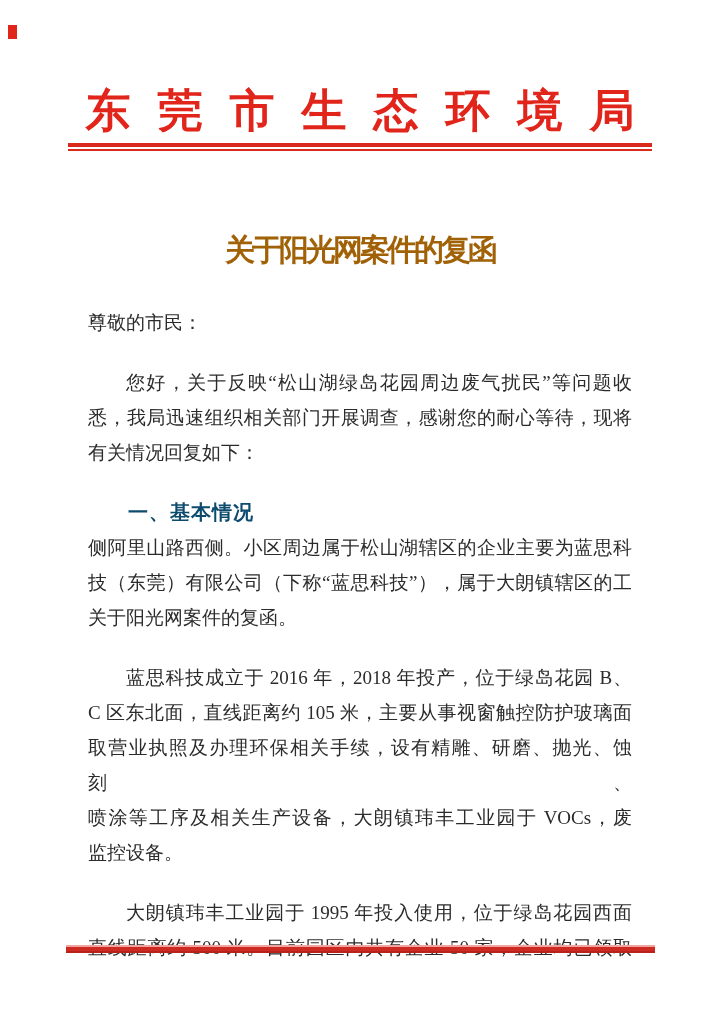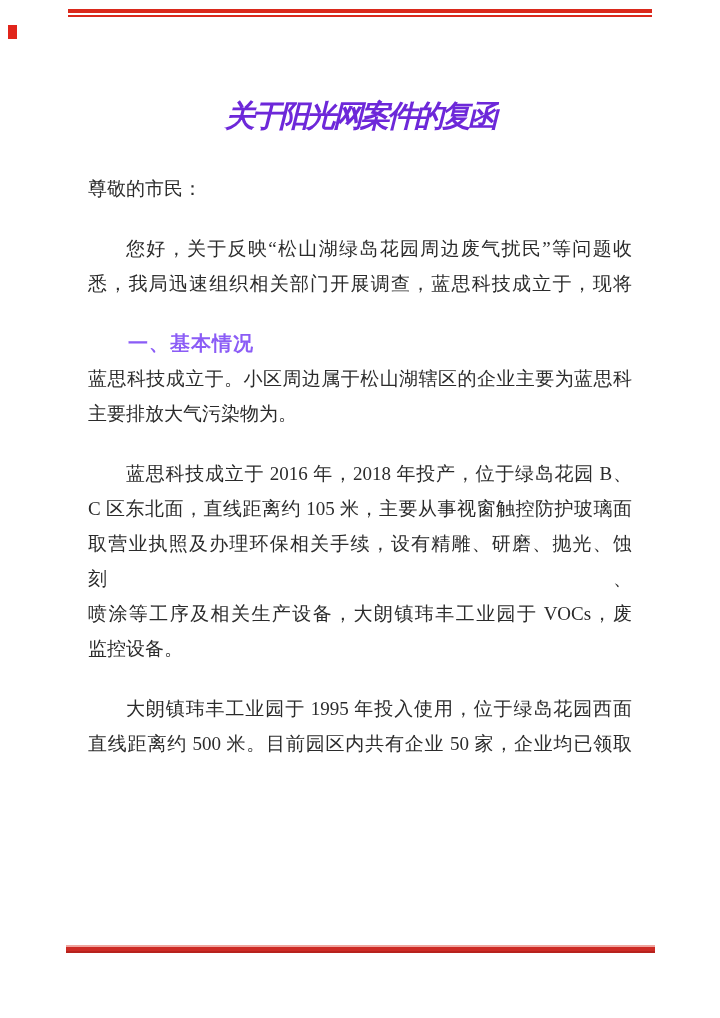--- a/index.html
+++ b/index.html
@@ -40,78 +40,80 @@
   .rule-gap   { height: 2px; background: transparent; }
   .rule-thin  { height: 2px; background: #da291c; }
   .doc-title {
     margin-top: 82px;
     text-align: center;
     font-family: "Liberation Serif", serif;
     font-weight: bold;
     font-size: 30px;
     line-height: 34px;
     letter-spacing: -3px;
-    color: #6d28d9;
+    color: #a16207;
     white-space: nowrap;
-    font-style: italic;
   }
   .body-block {
     margin: 38px 88px 0 88px;
     font-size: 19px;
     line-height: 35px;
     color: #2b2b2b;
   }
   .line { min-height: 35px; }
   .fill {
     text-align: justify;
     text-align-last: justify;
   }
   .indent { text-indent: 2em; margin-top: 25px; }
   .heading {
     font-family: "Liberation Sans", sans-serif;
     font-weight: bold;
     font-size: 20px;
     letter-spacing: 1px;
-    color: #8b5cf6;
+    color: #0c4a6e;
   }
   .footer-rule {
     position: absolute;
     left: 66px;
     top: 945px;
     width: 589px;
     height: 8px;
     background: linear-gradient(to bottom,
       #f0a49e 0%, #f0a49e 22%,
       #cd2a24 22%, #cd2a24 80%,
       #b7221d 80%, #b7221d 100%);
   }
 </style>
 </head>
 <body>
 
 <div class="page">
 
   <div class="corner-mark"></div>
 
+  <div class="agency">东莞市生态环境局</div>
 
   <div class="rule-wrap">
     <div class="rule-thick"></div>
     <div class="rule-gap"></div>
     <div class="rule-thin"></div>
   </div>
 
   <div class="doc-title">关于阳光网案件的复函</div>
 
   <div class="body-block">
     <div class="line">尊敬的市民：</div>
     <div class="line indent fill">您好，关于反映“松山湖绿岛花园周边废气扰民”等问题收</div>
-    <div class="line fill">悉，我局迅速组织相关部门开展调查，蓝思科技成立于，现将</div>
+    <div class="line fill">悉，我局迅速组织相关部门开展调查，感谢您的耐心等待，现将</div>
+    <div class="line">有关情况回复如下：</div>
     <div class="line indent heading">一、基本情况</div>
-    <div class="line fill">蓝思科技成立于。小区周边属于松山湖辖区的企业主要为蓝思科</div>
-    <div class="line">主要排放大气污染物为。</div>
+    <div class="line fill">侧阿里山路西侧。小区周边属于松山湖辖区的企业主要为蓝思科</div>
+    <div class="line fill">技（东莞）有限公司（下称“蓝思科技”），属于大朗镇辖区的工</div>
+    <div class="line">关于阳光网案件的复函。</div>
     <div class="line indent fill">蓝思科技成立于 2016 年，2018 年投产，位于绿岛花园 B、</div>
     <div class="line fill">C 区东北面，直线距离约 105 米，主要从事视窗触控防护玻璃面</div>
     <div class="line fill">取营业执照及办理环保相关手续，设有精雕、研磨、抛光、蚀刻、</div>
     <div class="line fill">喷涂等工序及相关生产设备，大朗镇玮丰工业园于 VOCs，废</div>
     <div class="line">监控设备。</div>
     <div class="line indent fill">大朗镇玮丰工业园于 1995 年投入使用，位于绿岛花园西面</div>
     <div class="line fill">直线距离约 500 米。目前园区内共有企业 50 家，企业均已领取</div>
   </div>
 
   <div class="footer-rule"></div>

